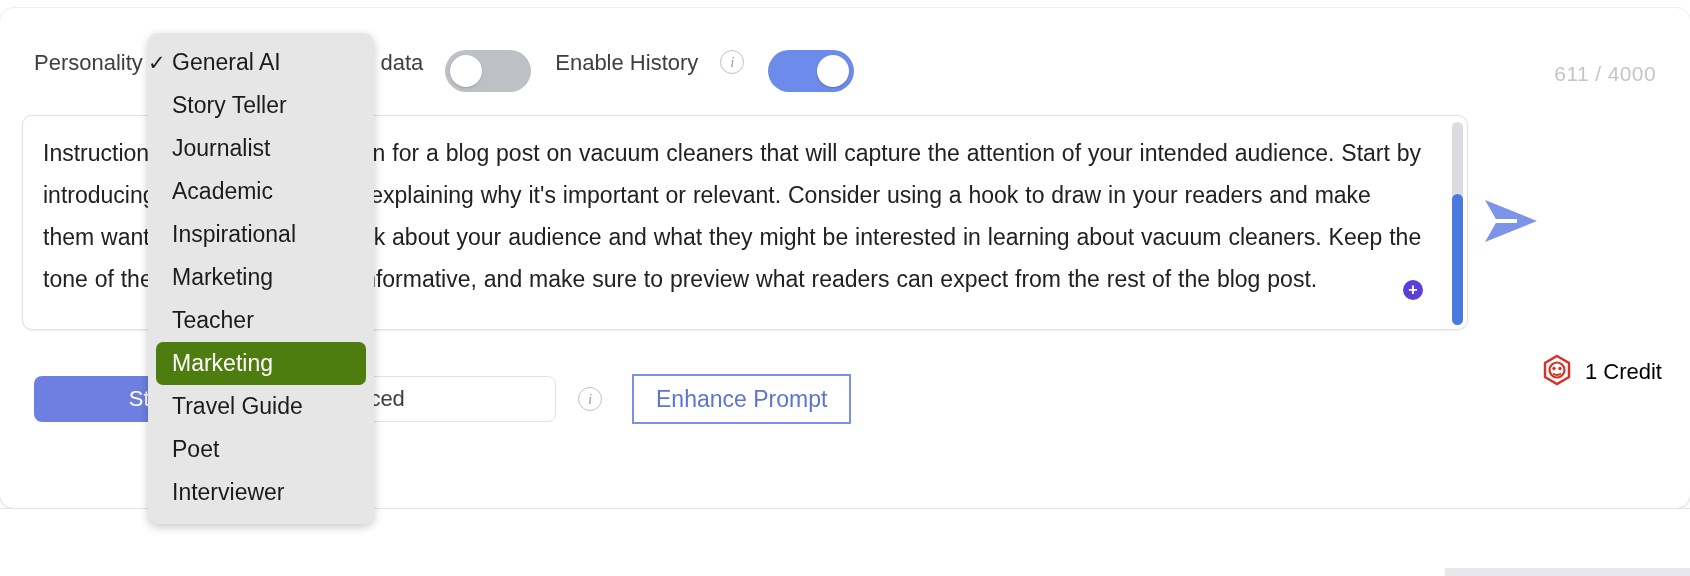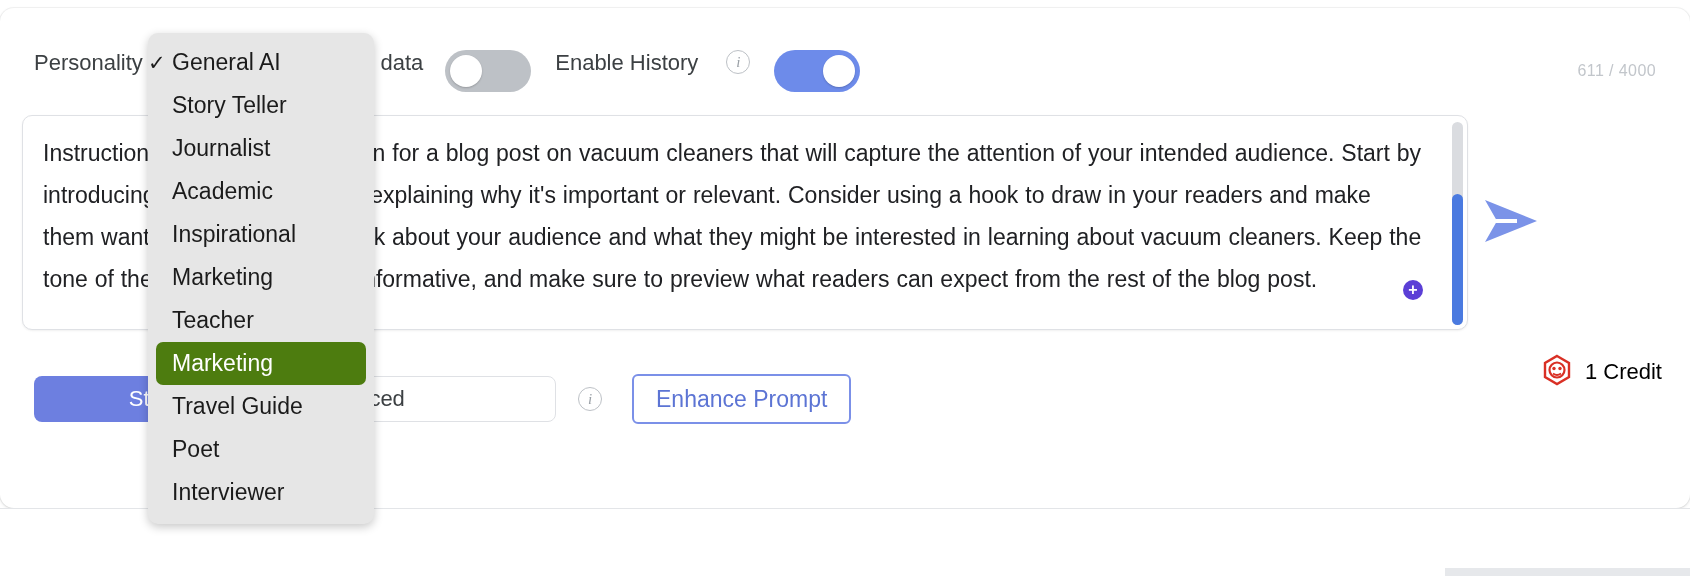--- a/index.html
+++ b/index.html
@@ -62,21 +62,21 @@
     align-items: flex-start;
     gap: 0;
   }
   .tb-label {
     font-size: 22px;
     color: #3c4043;
     white-space: nowrap;
   }
   .personality-label { margin-right: 26px; }
   .search-label { margin-right: 22px; }
-  .history-label { margin-right: 28px; }
+  .history-label { margin-right: 22px; }
 
   .toggle {
     position: relative;
     width: 86px; height: 42px;
     border-radius: 21px;
     flex: none;
     cursor: pointer;
   }
   .toggle .knob {
     position: absolute;
@@ -106,21 +106,21 @@
     cursor: pointer;
     line-height: 1;
   }
 
   .spacer-1 { width: 24px; }
   .spacer-2 { width: 24px; }
 
   .char-counter {
     position: absolute;
     right: 34px; top: 62px;
-    font-size: 16px;
+    font-size: 21px;
     color: #c2c6cb;
     letter-spacing: .4px;
   }
 
   
   .ta-wrap {
     position: absolute;
     left: 22px; top: 115px;
     width: 1446px;
     height: 215px;
@@ -212,21 +212,21 @@
     font-size: 22px;
     color: #3c4043;
     cursor: pointer;
   }
   .adv-info { margin-left: 22px; }
   .enhance-btn {
     margin-left: 30px;
     height: 50px;
     padding: 0 22px;
     border: 2px solid #7b90e8;
-    border-radius: 6px;
+    border-radius: 0;
     background: #ffffff;
     color: #5c74d4;
     font-size: 23px;
     display: flex;
     align-items: center;
     cursor: pointer;
     font-family: "Liberation Sans", sans-serif;
   }
 
   .credit {

